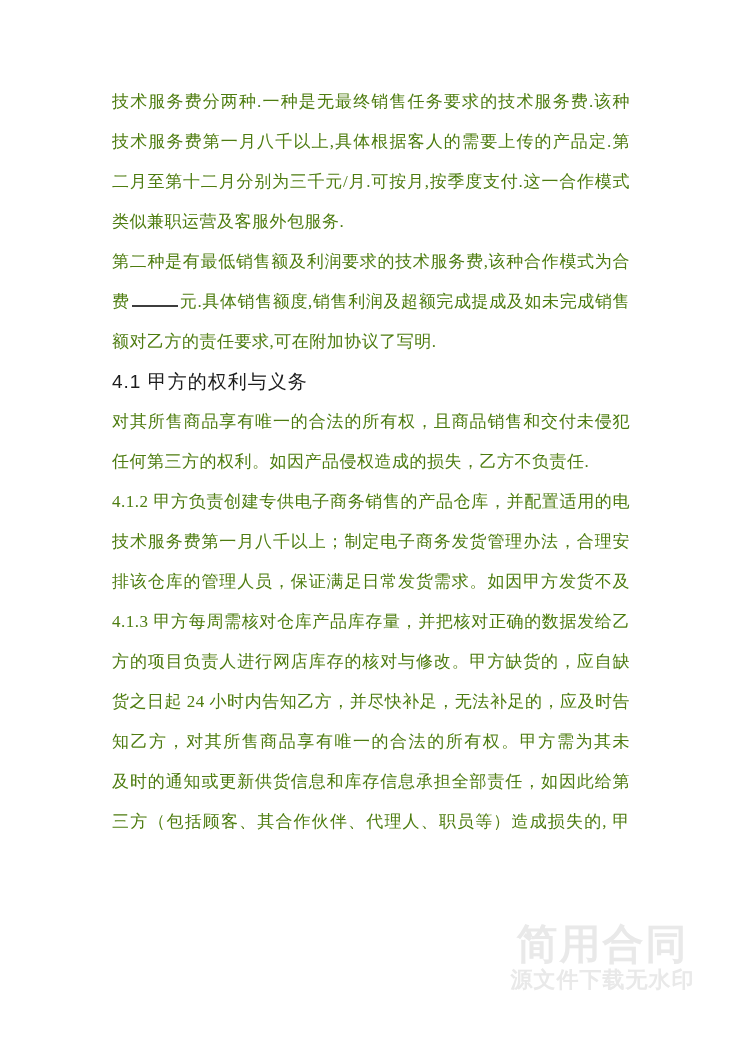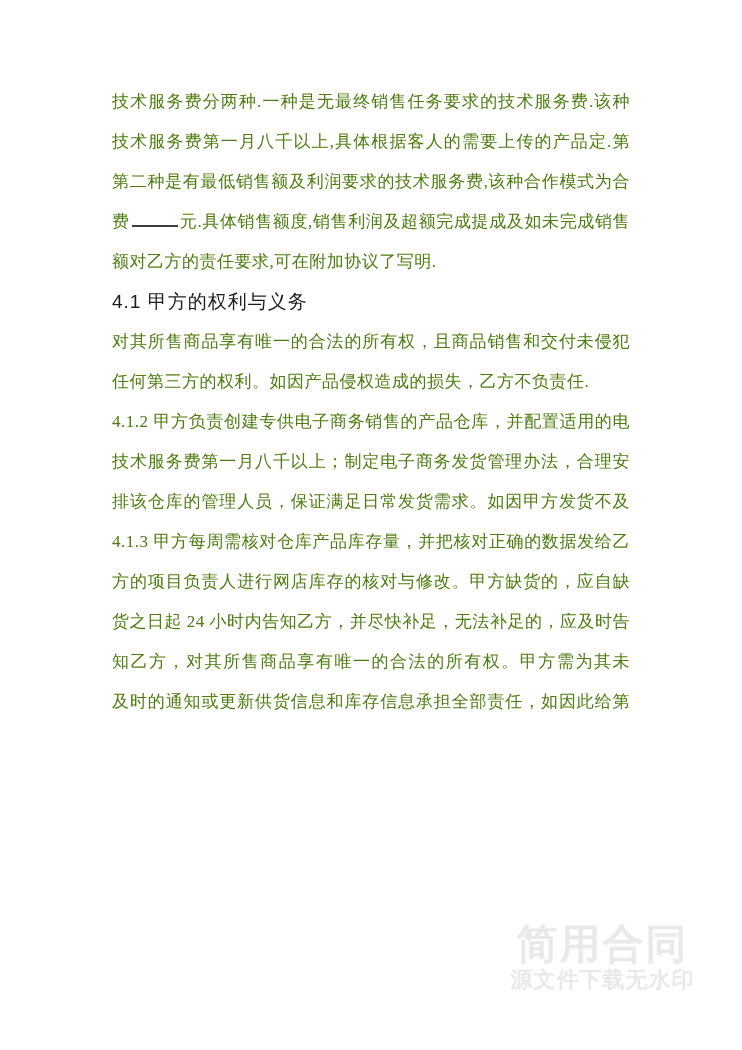--- a/index.html
+++ b/index.html
@@ -89,35 +89,38 @@
 
   <div class="watermark">
     <div class="wm-line1">简用合同</div>
     <div class="wm-line2">源文件下载无水印</div>
   </div>
 
   <div class="content">
 
     <div class="tline">技术服务费分两种.一种是无最终销售任务要求的技术服务费.该种</div>
     <div class="tline">技术服务费第一月八千以上,具体根据客人的需要上传的产品定.第</div>
+    <div class="tline">二月至第十二月分别为三千元/月.可按月,按季度支付.这一合作模式</div>
+    <div class="tline end">类似兼职运营及客服外包服务.</div>
 
     <div class="tline">第二种是有最低销售额及利润要求的技术服务费,该种合作模式为合</div>
     <div class="tline"><span>费</span><span class="blank"></span><span>元.具体销售额度,销售利润及超额完成提成及如未完成销售</span></div>
     <div class="tline end">额对乙方的责任要求,可在附加协议了写明.</div>
 
     <div class="heading">4.1 甲方的权利与义务</div>
 
     <div class="tline">对其所售商品享有唯一的合法的所有权，且商品销售和交付未侵犯</div>
     <div class="tline end">任何第三方的权利。如因产品侵权造成的损失，乙方不负责任.</div>
 
     <div class="tline">4.1.2 甲方负责创建专供电子商务销售的产品仓库，并配置适用的电</div>
     <div class="tline">技术服务费第一月八千以上；制定电子商务发货管理办法，合理安</div>
     <div class="tline">排该仓库的管理人员，保证满足日常发货需求。如因甲方发货不及</div>
 
     <div class="tline">4.1.3 甲方每周需核对仓库产品库存量，并把核对正确的数据发给乙</div>
     <div class="tline">方的项目负责人进行网店库存的核对与修改。甲方缺货的，应自缺</div>
     <div class="tline">货之日起 24 小时内告知乙方，并尽快补足，无法补足的，应及时告</div>
     <div class="tline">知乙方，对其所售商品享有唯一的合法的所有权。甲方需为其未</div>
     <div class="tline">及时的通知或更新供货信息和库存信息承担全部责任，如因此给第</div>
+    <div class="tline">三方（包括顾客、其合作伙伴、代理人、职员等）造成损失的, 甲</div>
 
   </div>
 
 </div>
 
 </body></html>

